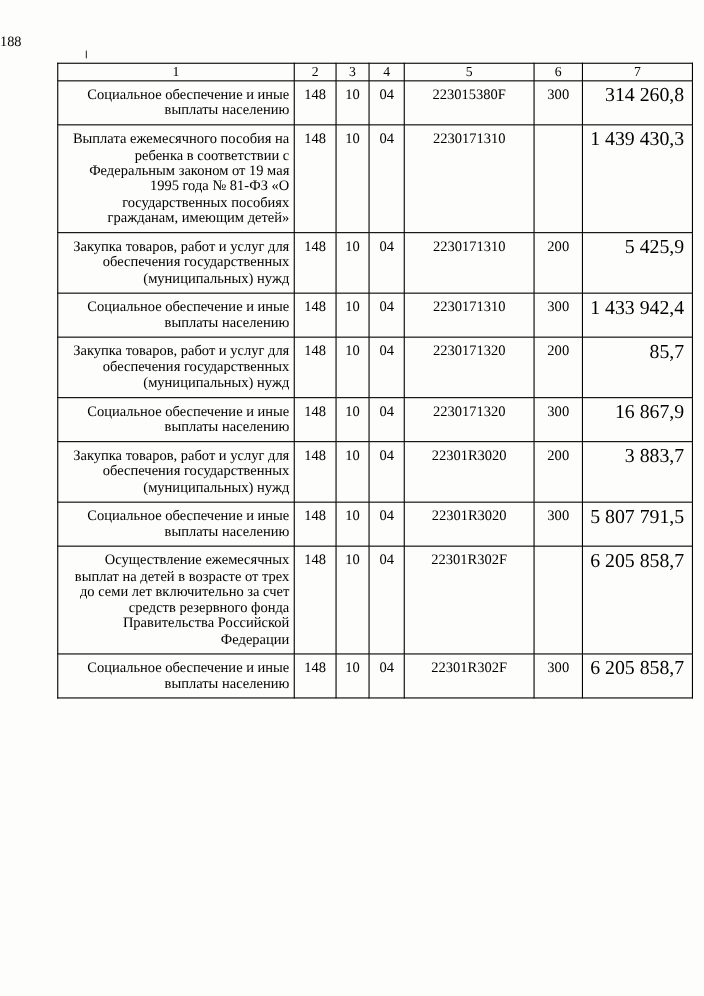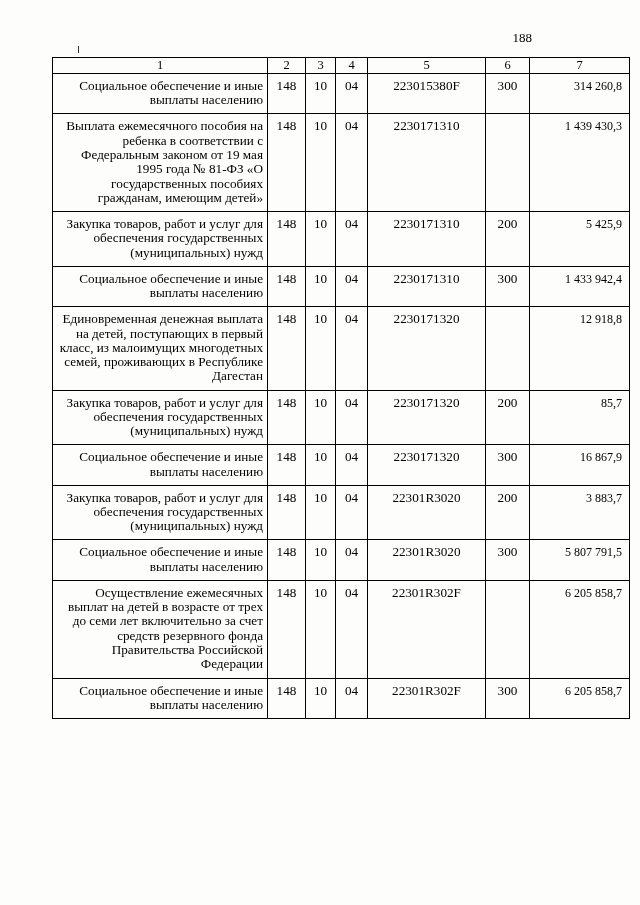--- a/index.html
+++ b/index.html
@@ -20,21 +20,21 @@
     left: 0; top: 0;
     width: 640px;
     height: 905px;
     background: #fdfdfb;
   }
   .page-number {
     position: absolute;
     top: 30px;
     left: 0;
     width: 532px;
-    text-align: right;
+    text-align: left;
     font-size: 13px;
     font-family: "Liberation Serif", serif;
   }
   .tick {
     position: absolute;
     left: 78px;
     top: 46px;
     width: 1px;
     height: 7px;
     background: #333;
@@ -80,21 +80,21 @@
   }
   .cell-num {
     text-align: center;
     padding: 5px 2px 6px 2px;
     font-size: 13.2px;
     line-height: 14.2px;
   }
   .cell-amount {
     text-align: right;
     padding: 5px 7px 6px 2px;
-    font-size: 12px;
+    font-size: 18px;
     line-height: 14.2px;
     white-space: nowrap;
   }
   .row-tall .cell-desc { line-height: 14.3px; }
 </style>
 </head>
 <body>
 
 <div class="page">
 
@@ -156,29 +156,20 @@
         <tr>
           <td class="cell-desc">Социальное обеспечение и иные выплаты населению</td>
           <td class="cell-num">148</td>
           <td class="cell-num">10</td>
           <td class="cell-num">04</td>
           <td class="cell-num">2230171310</td>
           <td class="cell-num">300</td>
           <td class="cell-amount">1 433 942,4</td>
         </tr>
 
-        <tr class="row-tall">
-          <td class="cell-desc">Единовременная денежная выплата на детей, поступающих в первый класс, из малоимущих многодетных семей, проживающих в Республике Дагестан</td>
-          <td class="cell-num">148</td>
-          <td class="cell-num">10</td>
-          <td class="cell-num">04</td>
-          <td class="cell-num">2230171320</td>
-          <td class="cell-num"></td>
-          <td class="cell-amount">12 918,8</td>
-        </tr>
 
         <tr>
           <td class="cell-desc">Закупка товаров, работ и услуг для обеспечения государственных (муниципальных) нужд</td>
           <td class="cell-num">148</td>
           <td class="cell-num">10</td>
           <td class="cell-num">04</td>
           <td class="cell-num">2230171320</td>
           <td class="cell-num">200</td>
           <td class="cell-amount">85,7</td>
         </tr>

